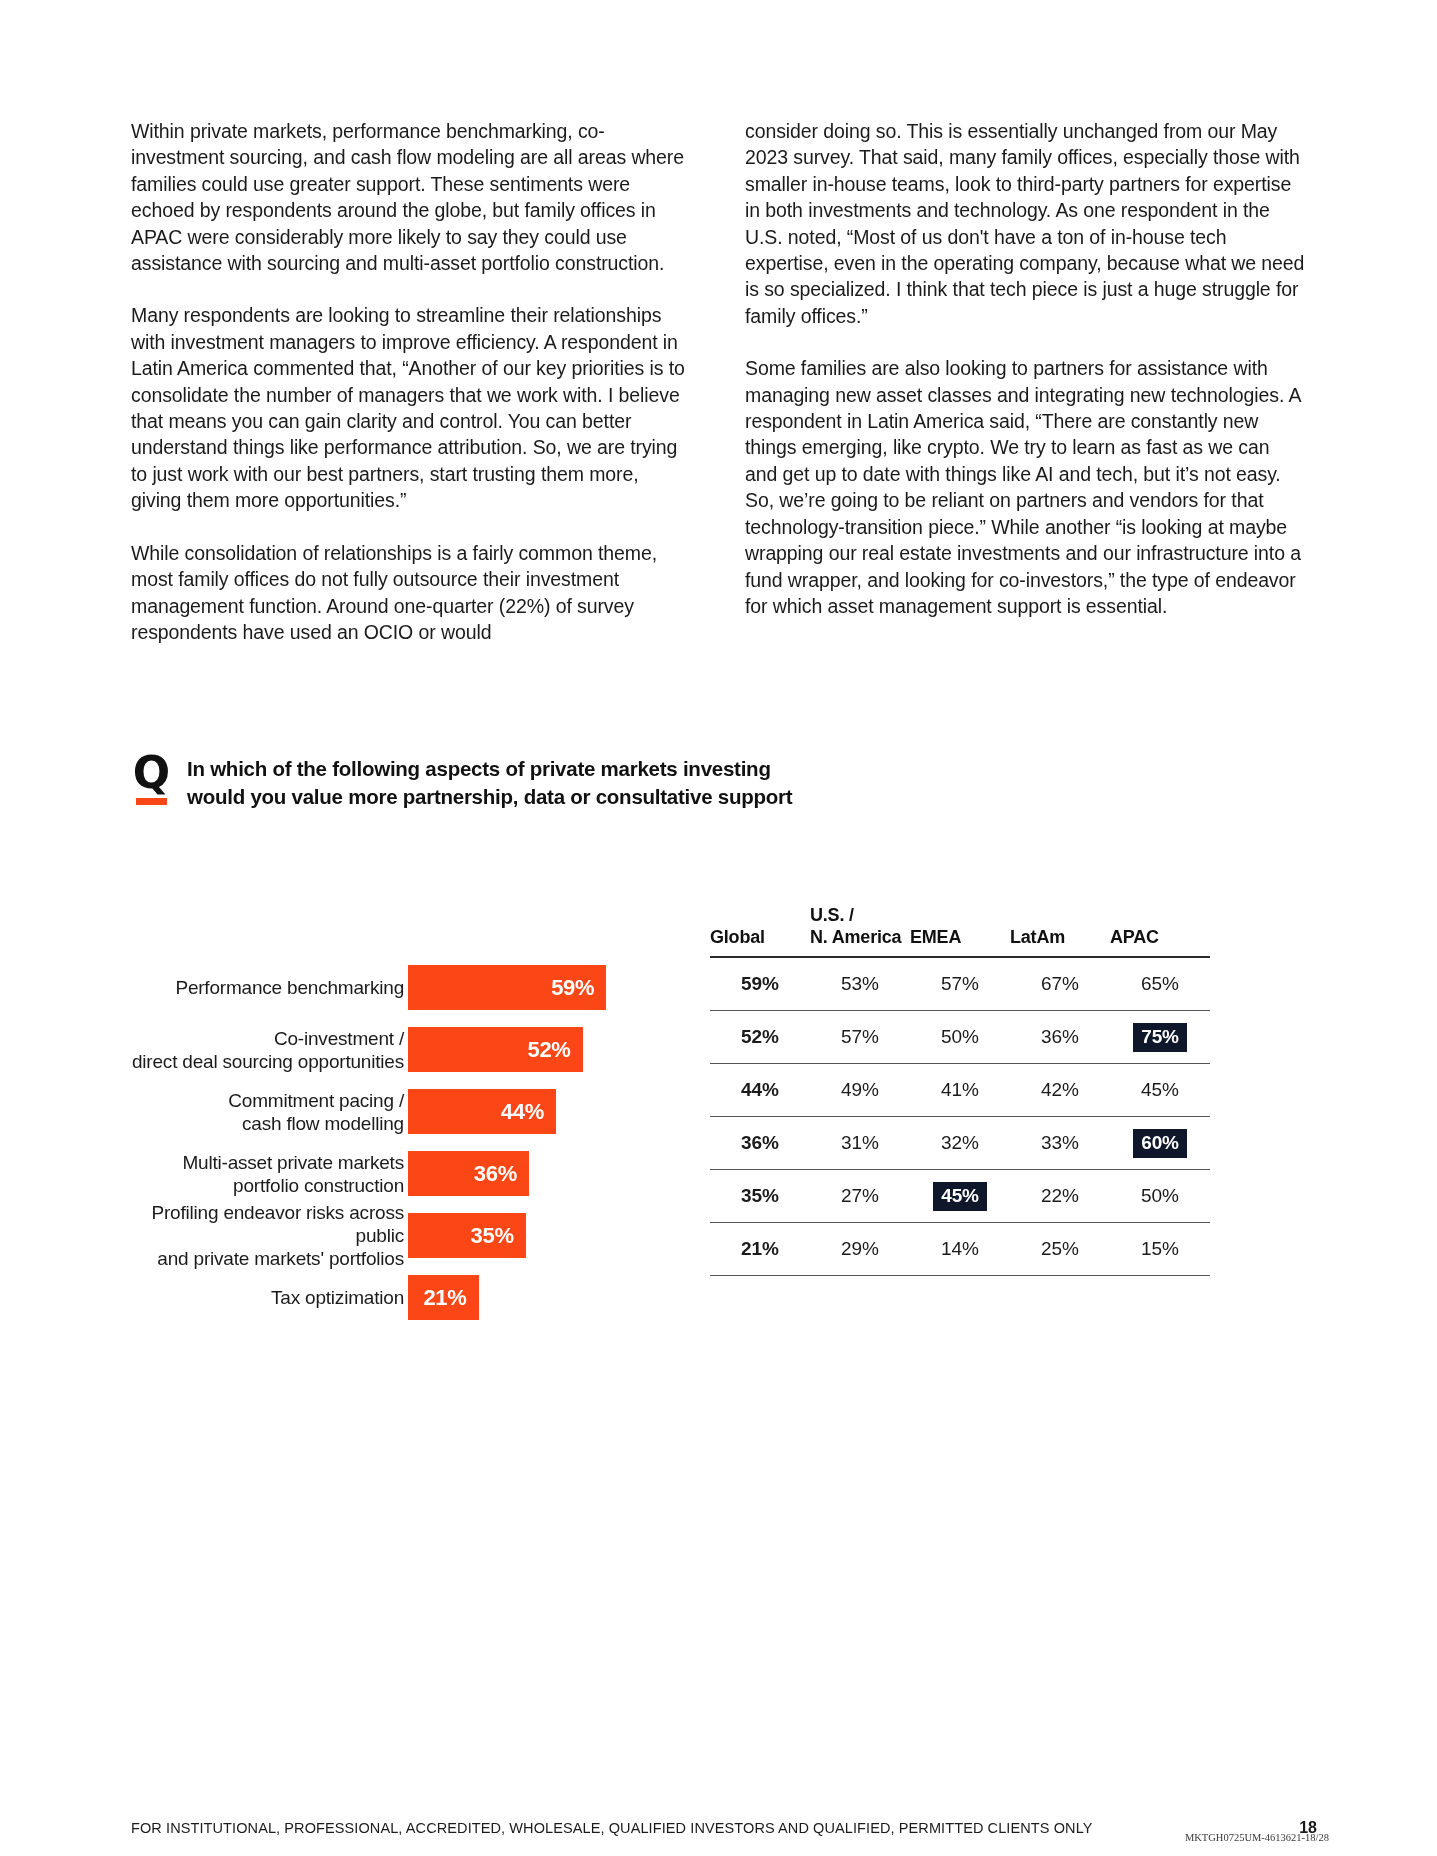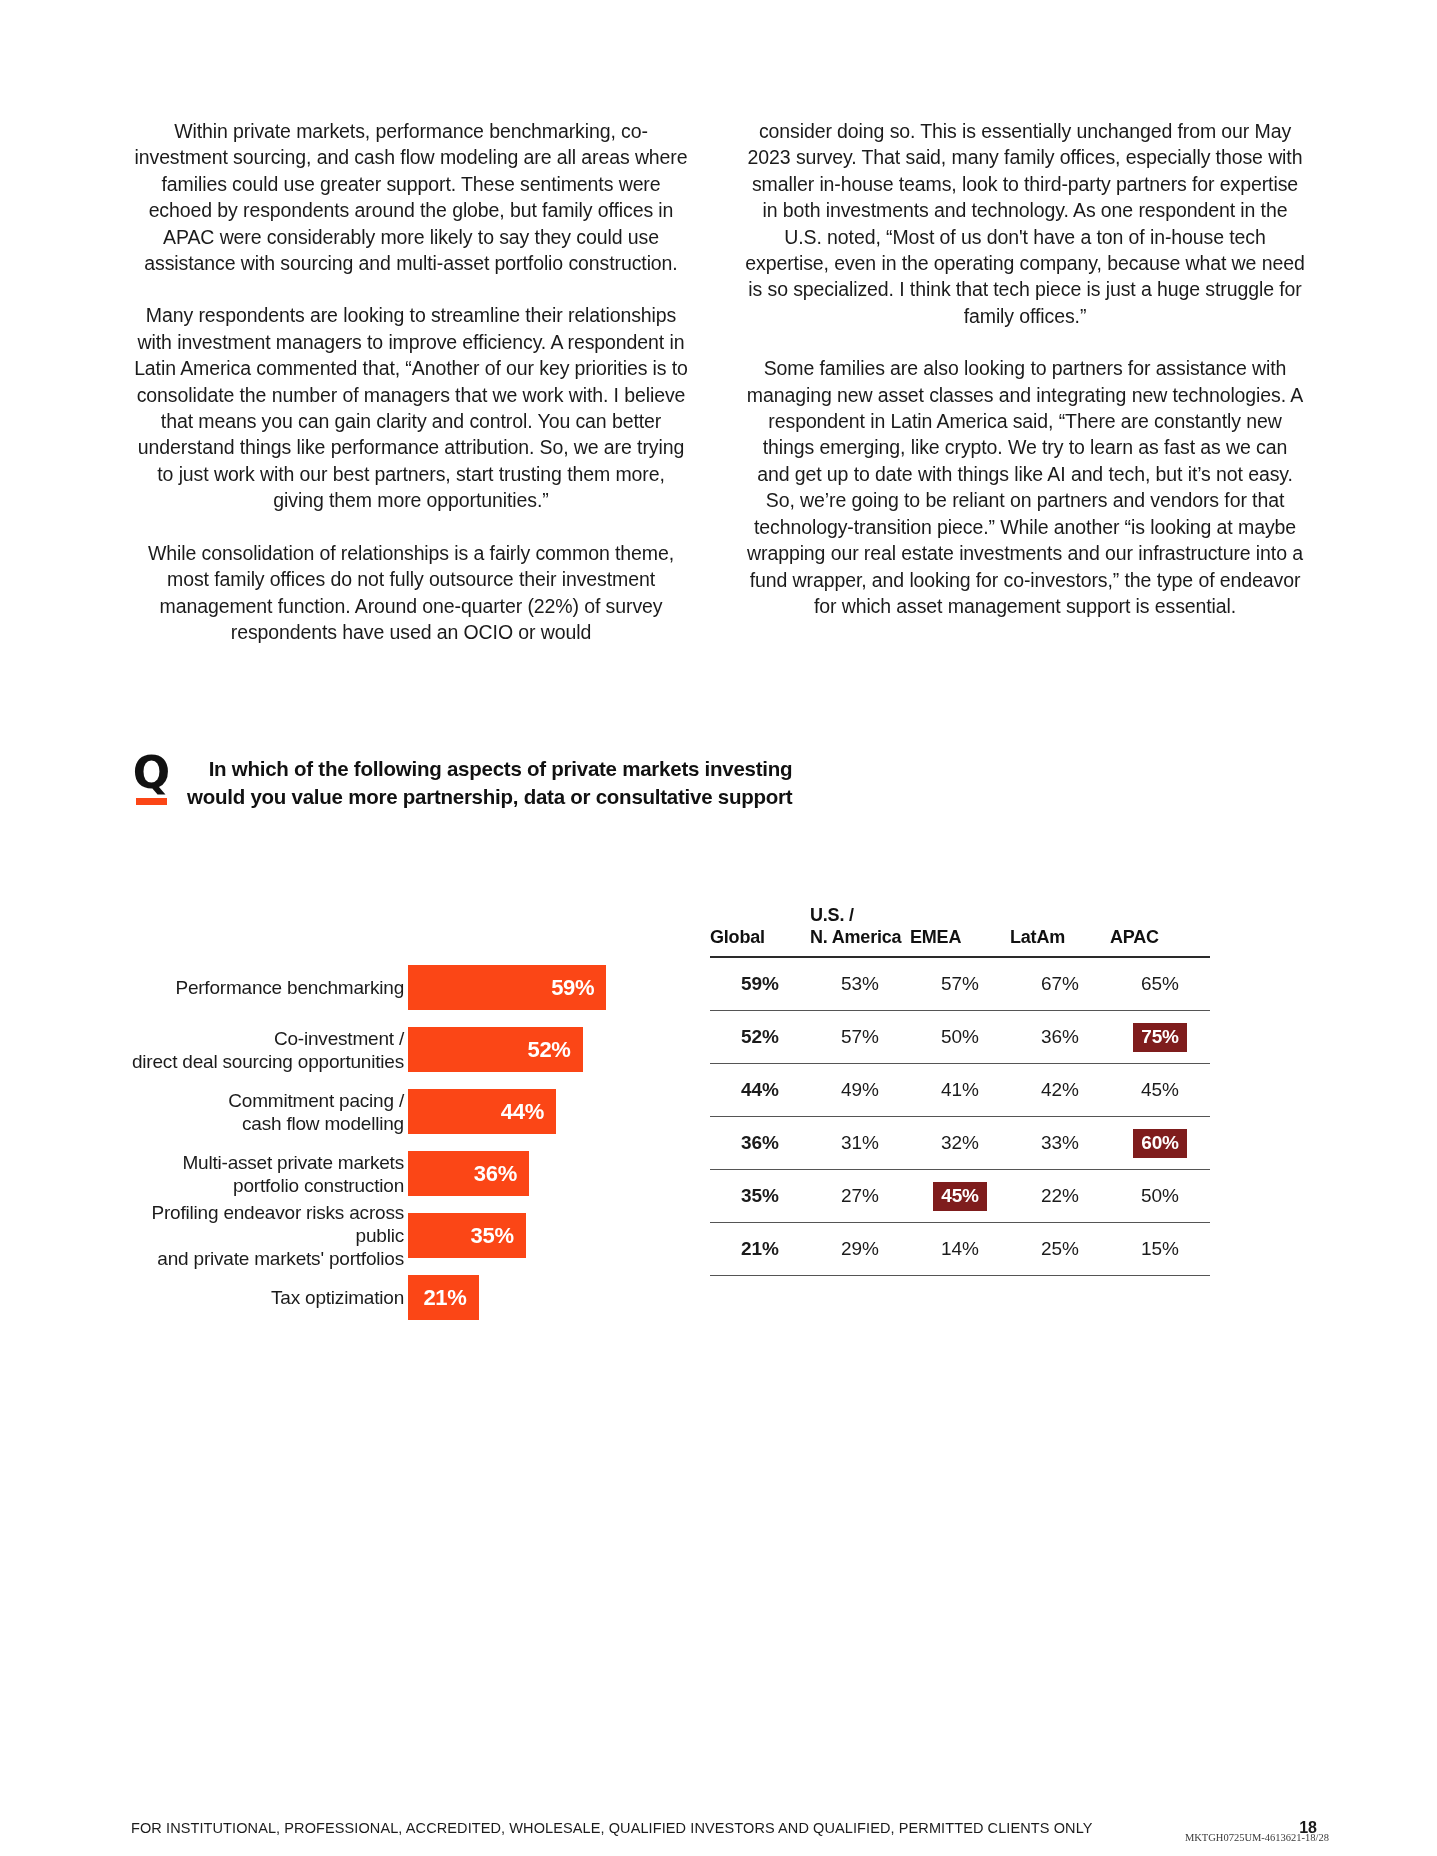--- a/index.html
+++ b/index.html
@@ -26,21 +26,20 @@
   .columns {
     position: absolute;
     left: 131px;
     top: 118px;
     width: 1175px;
     display: flex;
     gap: 54px;
   }
   .col {
     width: 560px;
-    text-align: center;
   }
   .col p {
     margin: 0 0 26px 0;
     font-size: 19.5px;
     line-height: 26.4px;
     letter-spacing: -0.1px;
     color: #1b1b1b;
   }
   .col p:last-child { margin-bottom: 0; }
 
@@ -74,21 +73,20 @@
     background: #fb4616;
     margin-top: 4px;
   }
   .qtext {
     font-size: 20.5px;
     font-weight: 700;
     line-height: 28px;
     color: #111;
     letter-spacing: -0.25px;
     padding-top: 3px;
-    text-align: right;
   }
 
   
   .chart-wrap {
     position: absolute;
     left: 100px;
     top: 880px;
     width: 1250px;
   }
 
@@ -168,21 +166,21 @@
     text-align: center;
     height: 52px;
     border-bottom: 1.6px solid #555;
     padding: 0;
   }
   table.region-table tr td.global-cell {
     font-weight: 700;
   }
   .hl {
     display: inline-block;
-    background: #7f1d1d;
+    background: #0f172a;
     color: #fff;
     font-weight: 700;
     padding: 3px 8px 4px 8px;
     letter-spacing: -0.2px;
   }
 
   
   .footer {
     position: absolute;
     left: 131px;

